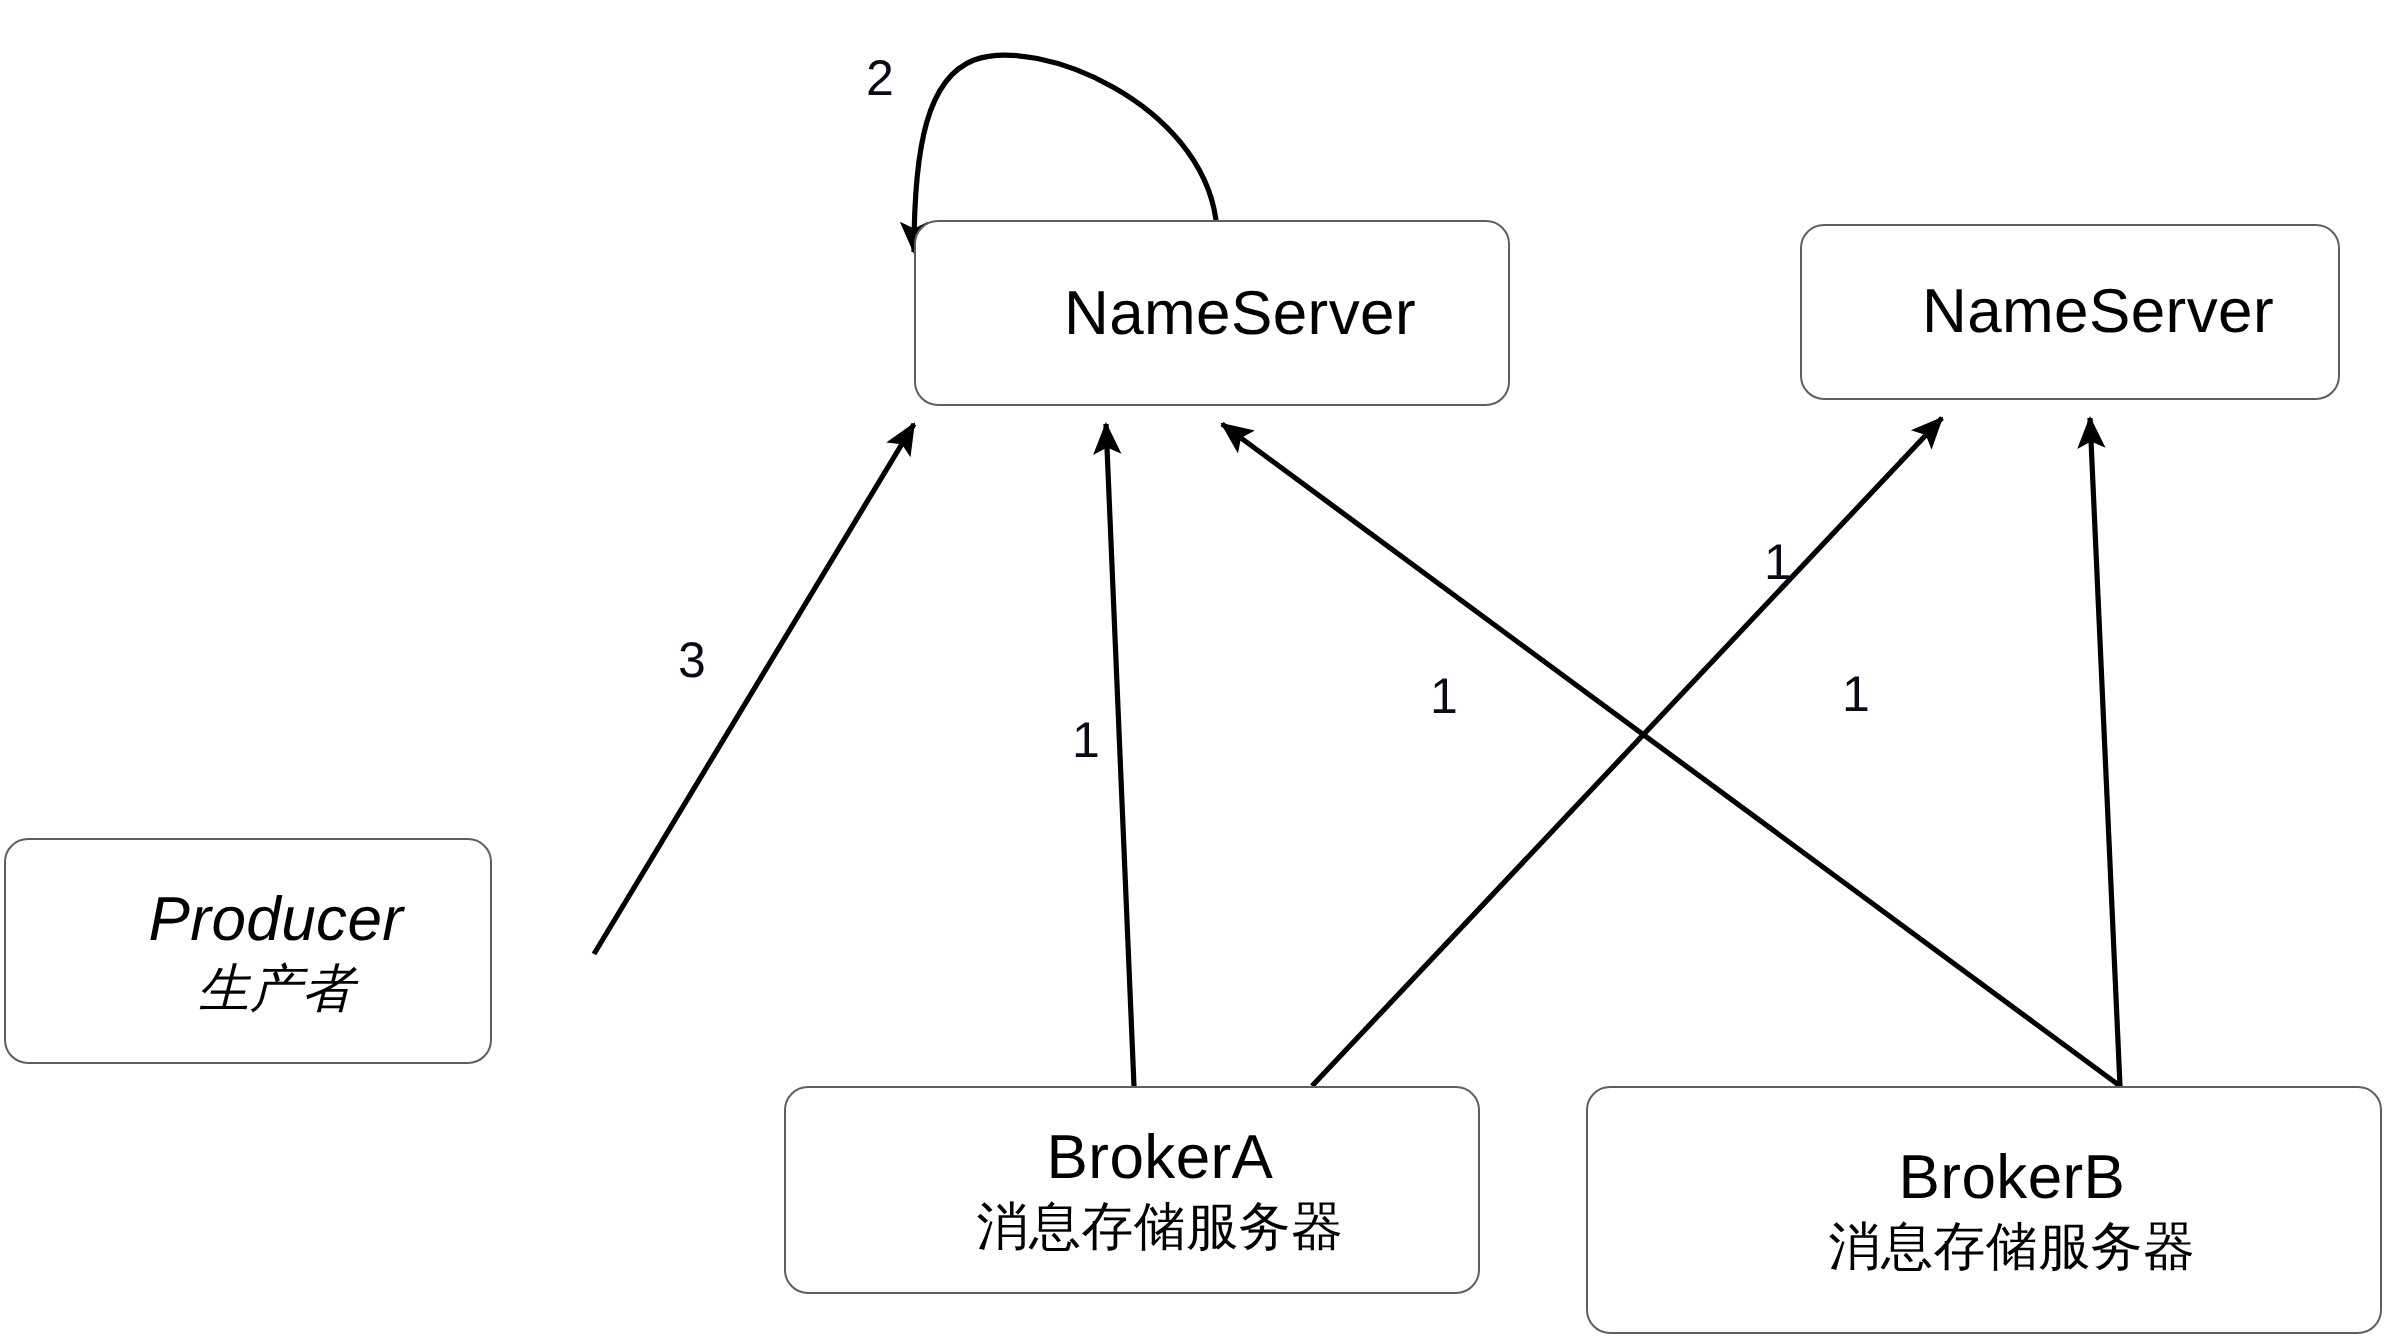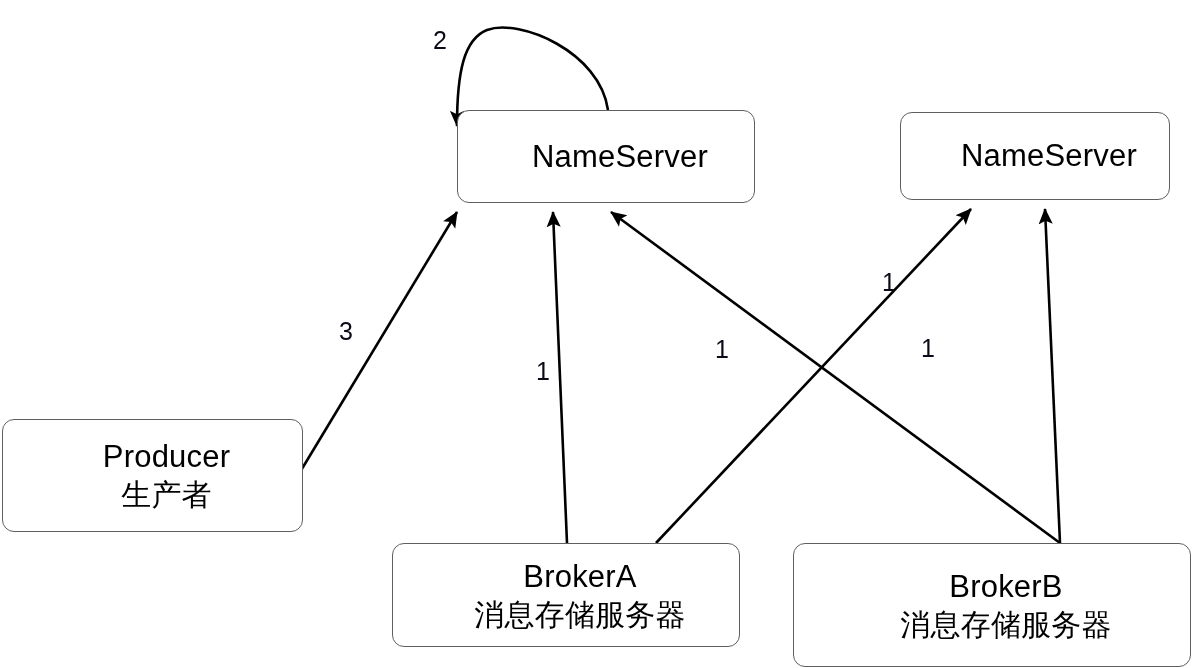--- a/index.html
+++ b/index.html
@@ -39,21 +39,21 @@
   }
   .node-line {
     color: #000000;
     font-size: 31px;
     line-height: 1.26;
     white-space: nowrap;
     letter-spacing: 0.2px;
   }
   .node-line.cjk {
     font-family: "DejaVu Sans", "Liberation Sans", sans-serif;
-    font-size: 30px;
+    font-size: 26px;
   }
   .edge-label {
     position: absolute;
     z-index: 4;
     color: #0b0b18;
     font-size: 25px;
     line-height: 1;
     white-space: nowrap;
     transform: translate(-50%, -50%);
   }
@@ -84,21 +84,21 @@
   </svg>
 
   <div class="node-box" style="left:457px; top:110px; width:298px; height:93px;">
     <div class="node-line">NameServer</div>
   </div>
 
   <div class="node-box" style="left:900px; top:112px; width:270px; height:88px;">
     <div class="node-line">NameServer</div>
   </div>
 
-  <div class="node-box" style="left:2px; top:419px; width:301px; height:113px;">
+  <div class="node-box" style="left:2px; top:419px; width:244px; height:113px;font-style:italic;">
     <div class="node-line">Producer</div>
     <div class="node-line cjk">生产者</div>
   </div>
 
   <div class="node-box" style="left:392px; top:543px; width:348px; height:104px;">
     <div class="node-line">BrokerA</div>
     <div class="node-line cjk">消息存储服务器</div>
   </div>
 
   <div class="node-box" style="left:793px; top:543px; width:398px; height:124px;">

